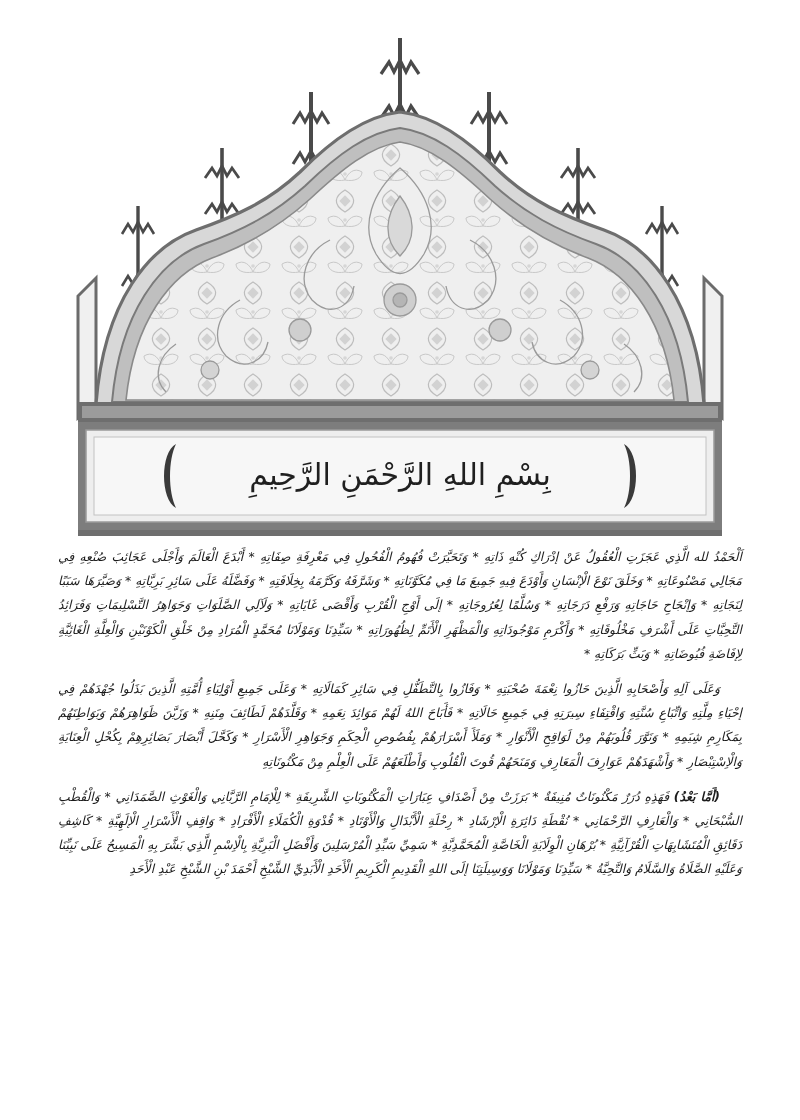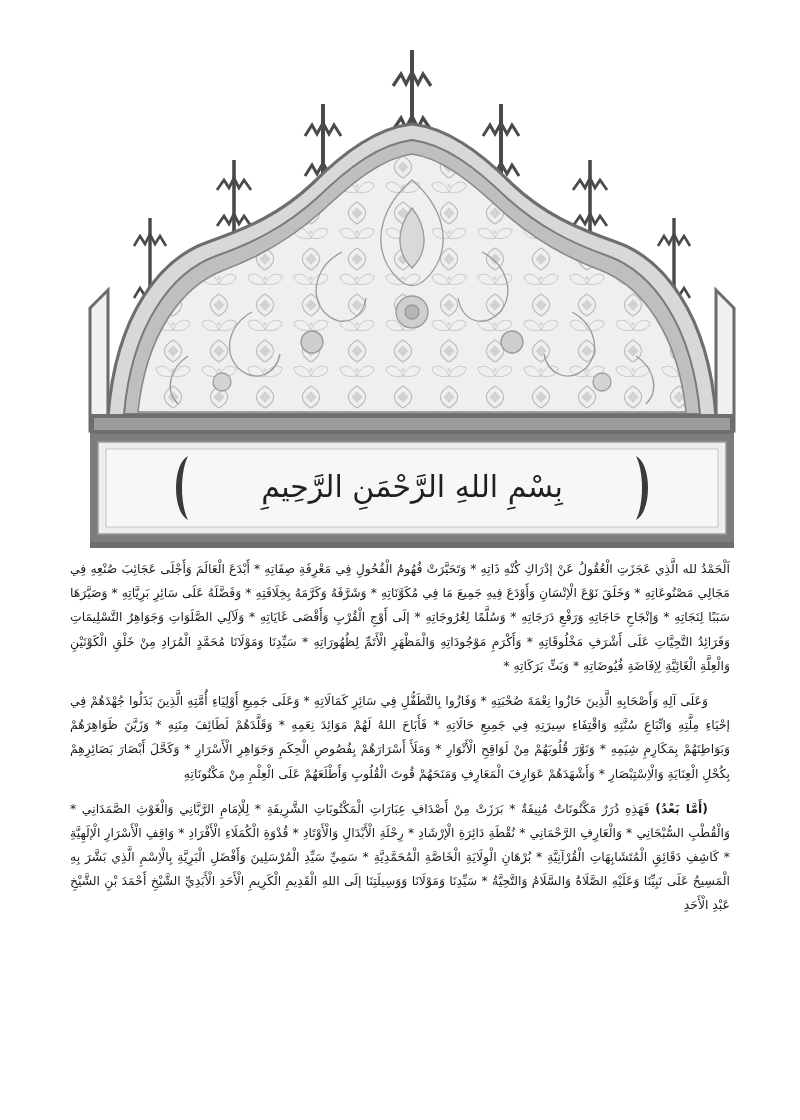--- a/index.html
+++ b/index.html
@@ -14,41 +14,42 @@
     color: #1a1a1a;
     position: relative;
     overflow: hidden;
   }
 
   .page {
     width: 800px;
     height: 1120px;
     position: relative;
     box-sizing: border-box;
-    padding: 12px;
+    padding: 0;
     background: #fff;
   }
 
   
   .unwan {
     position: relative;
     width: 800px;
     height: 545px;
   }
   .unwan svg {
     display: block;
   }
 
   
   .body-text {
     direction: rtl;
     text-align: justify;
     font-family: "DejaVu Sans", sans-serif;
     padding: 0 58px;
     box-sizing: border-box;
+    font-style: italic;
   }
   .para {
     margin: 0 0 11px 0;
     font-size: 12.4px;
     line-height: 1.95;
     color: #1b1b1b;
     text-align: justify;
     text-justify: inter-word;
   }
   .para.indent {

